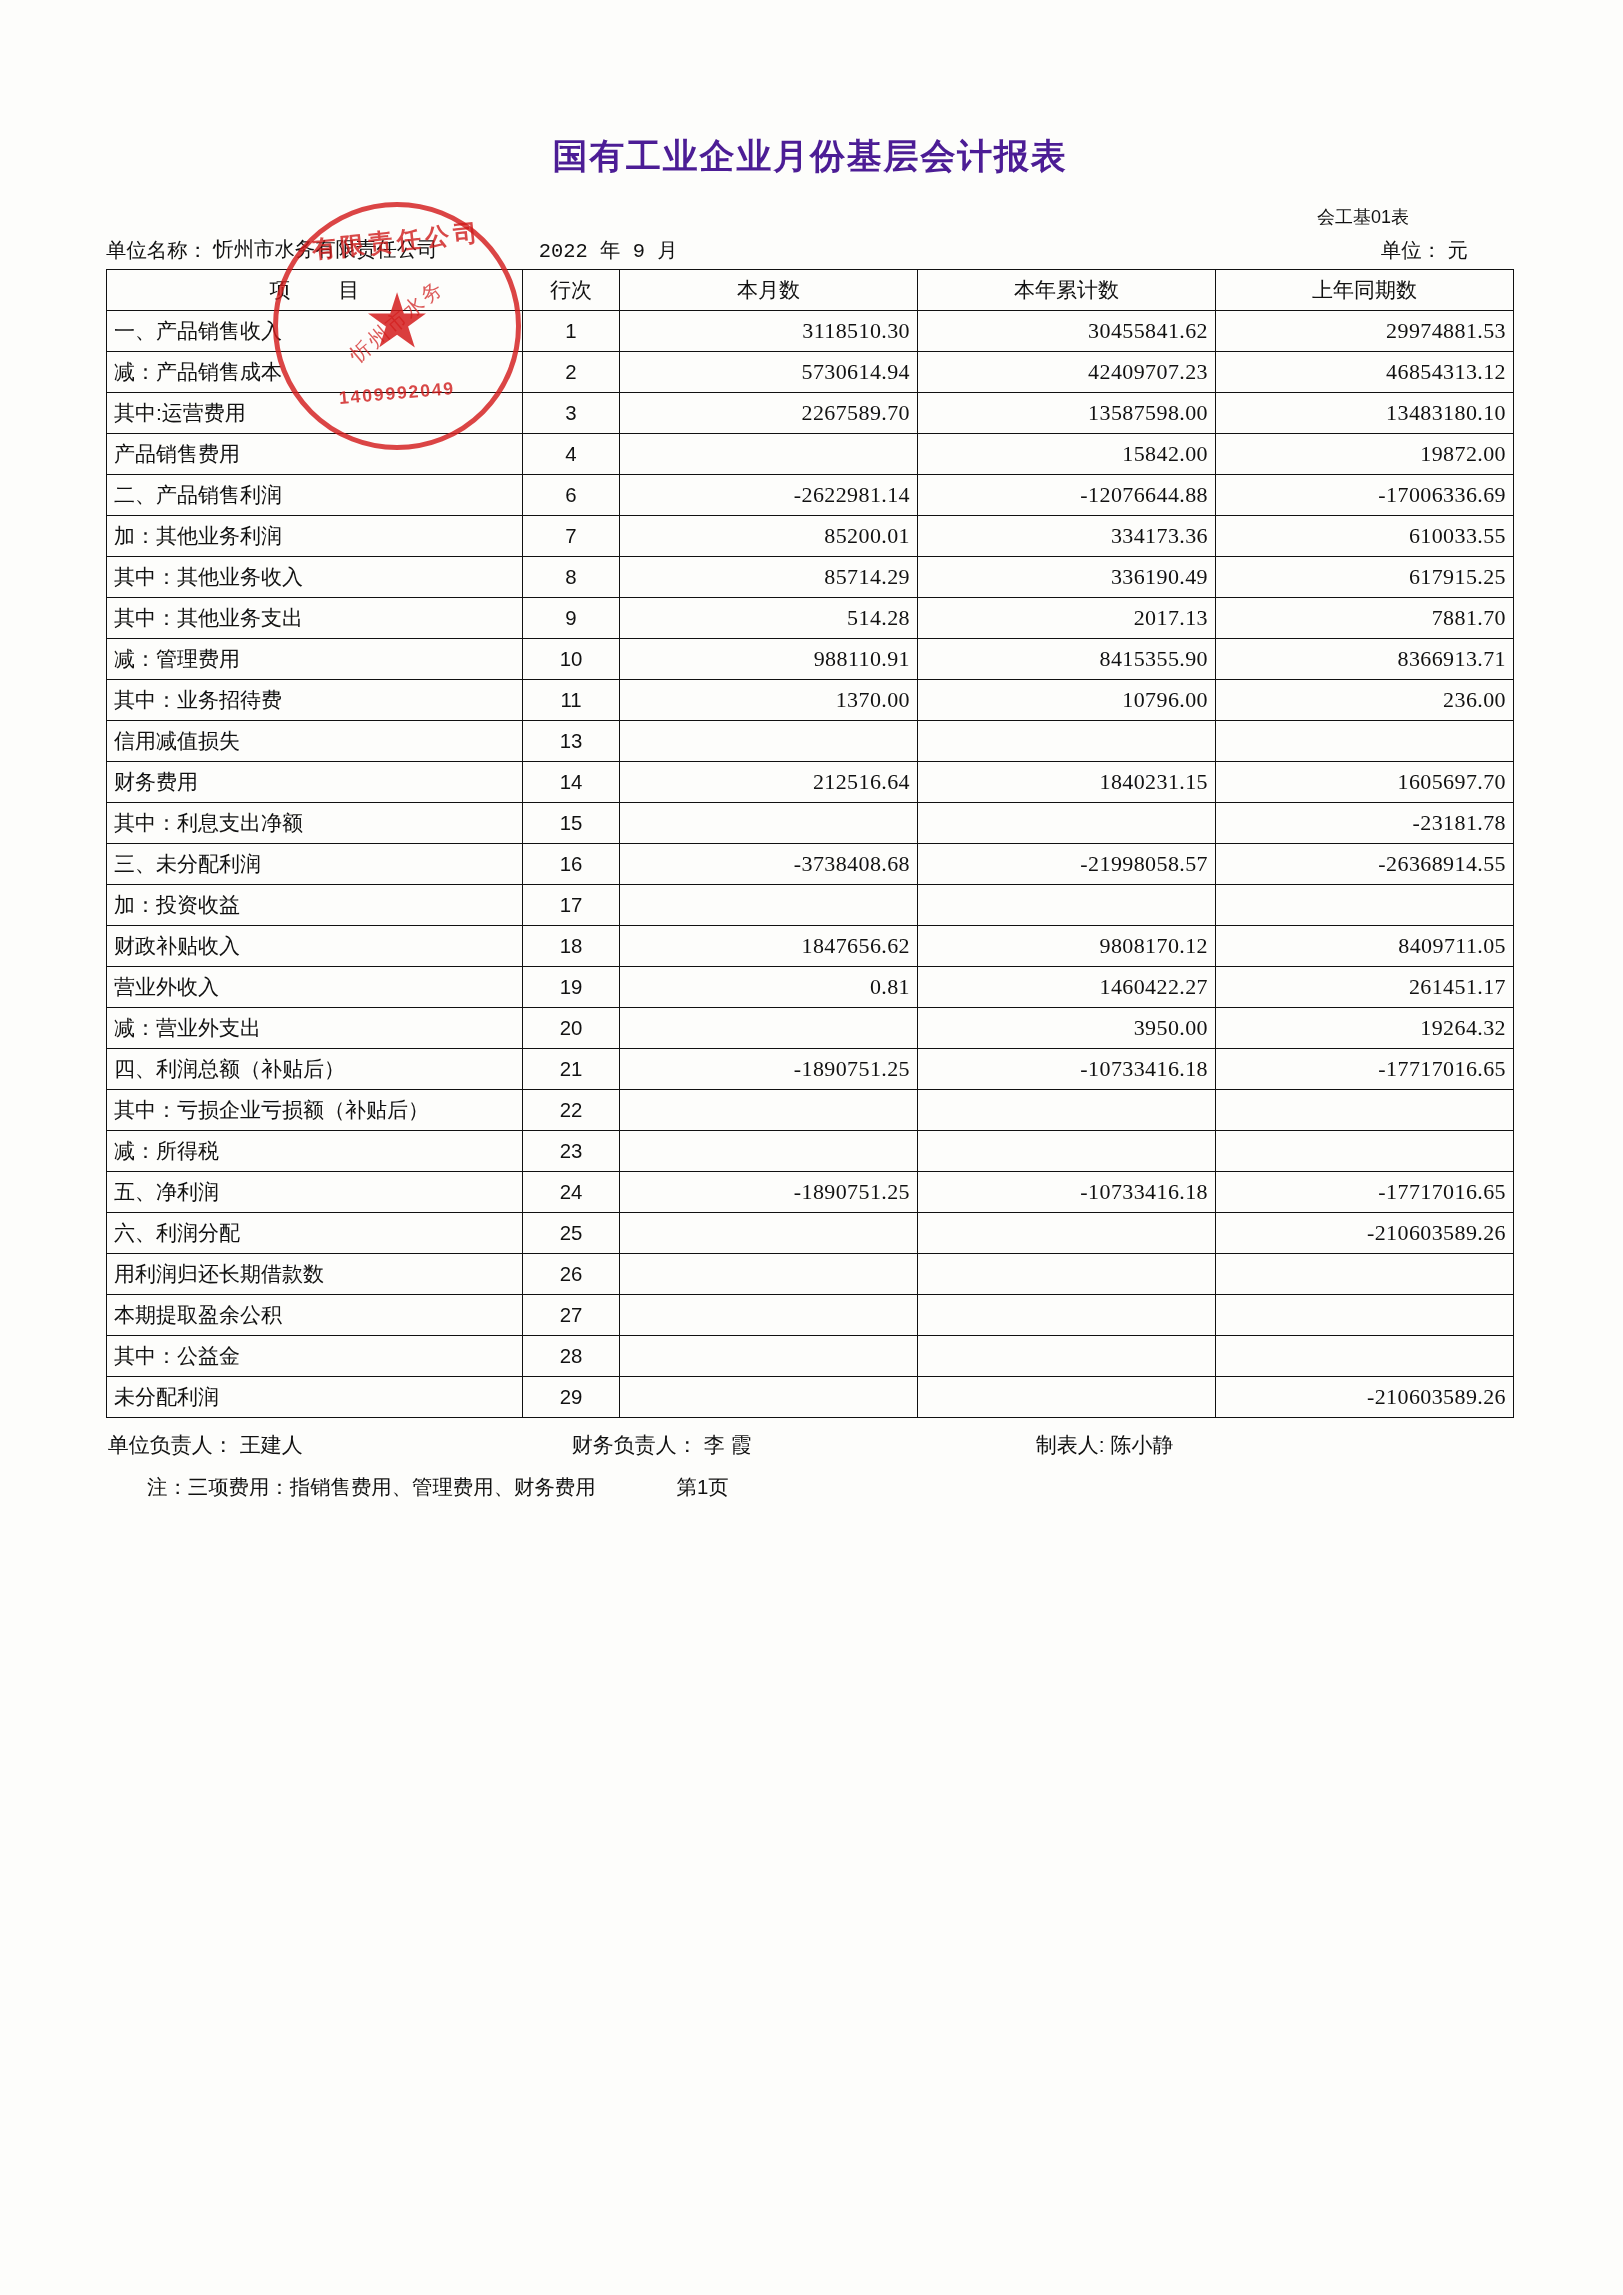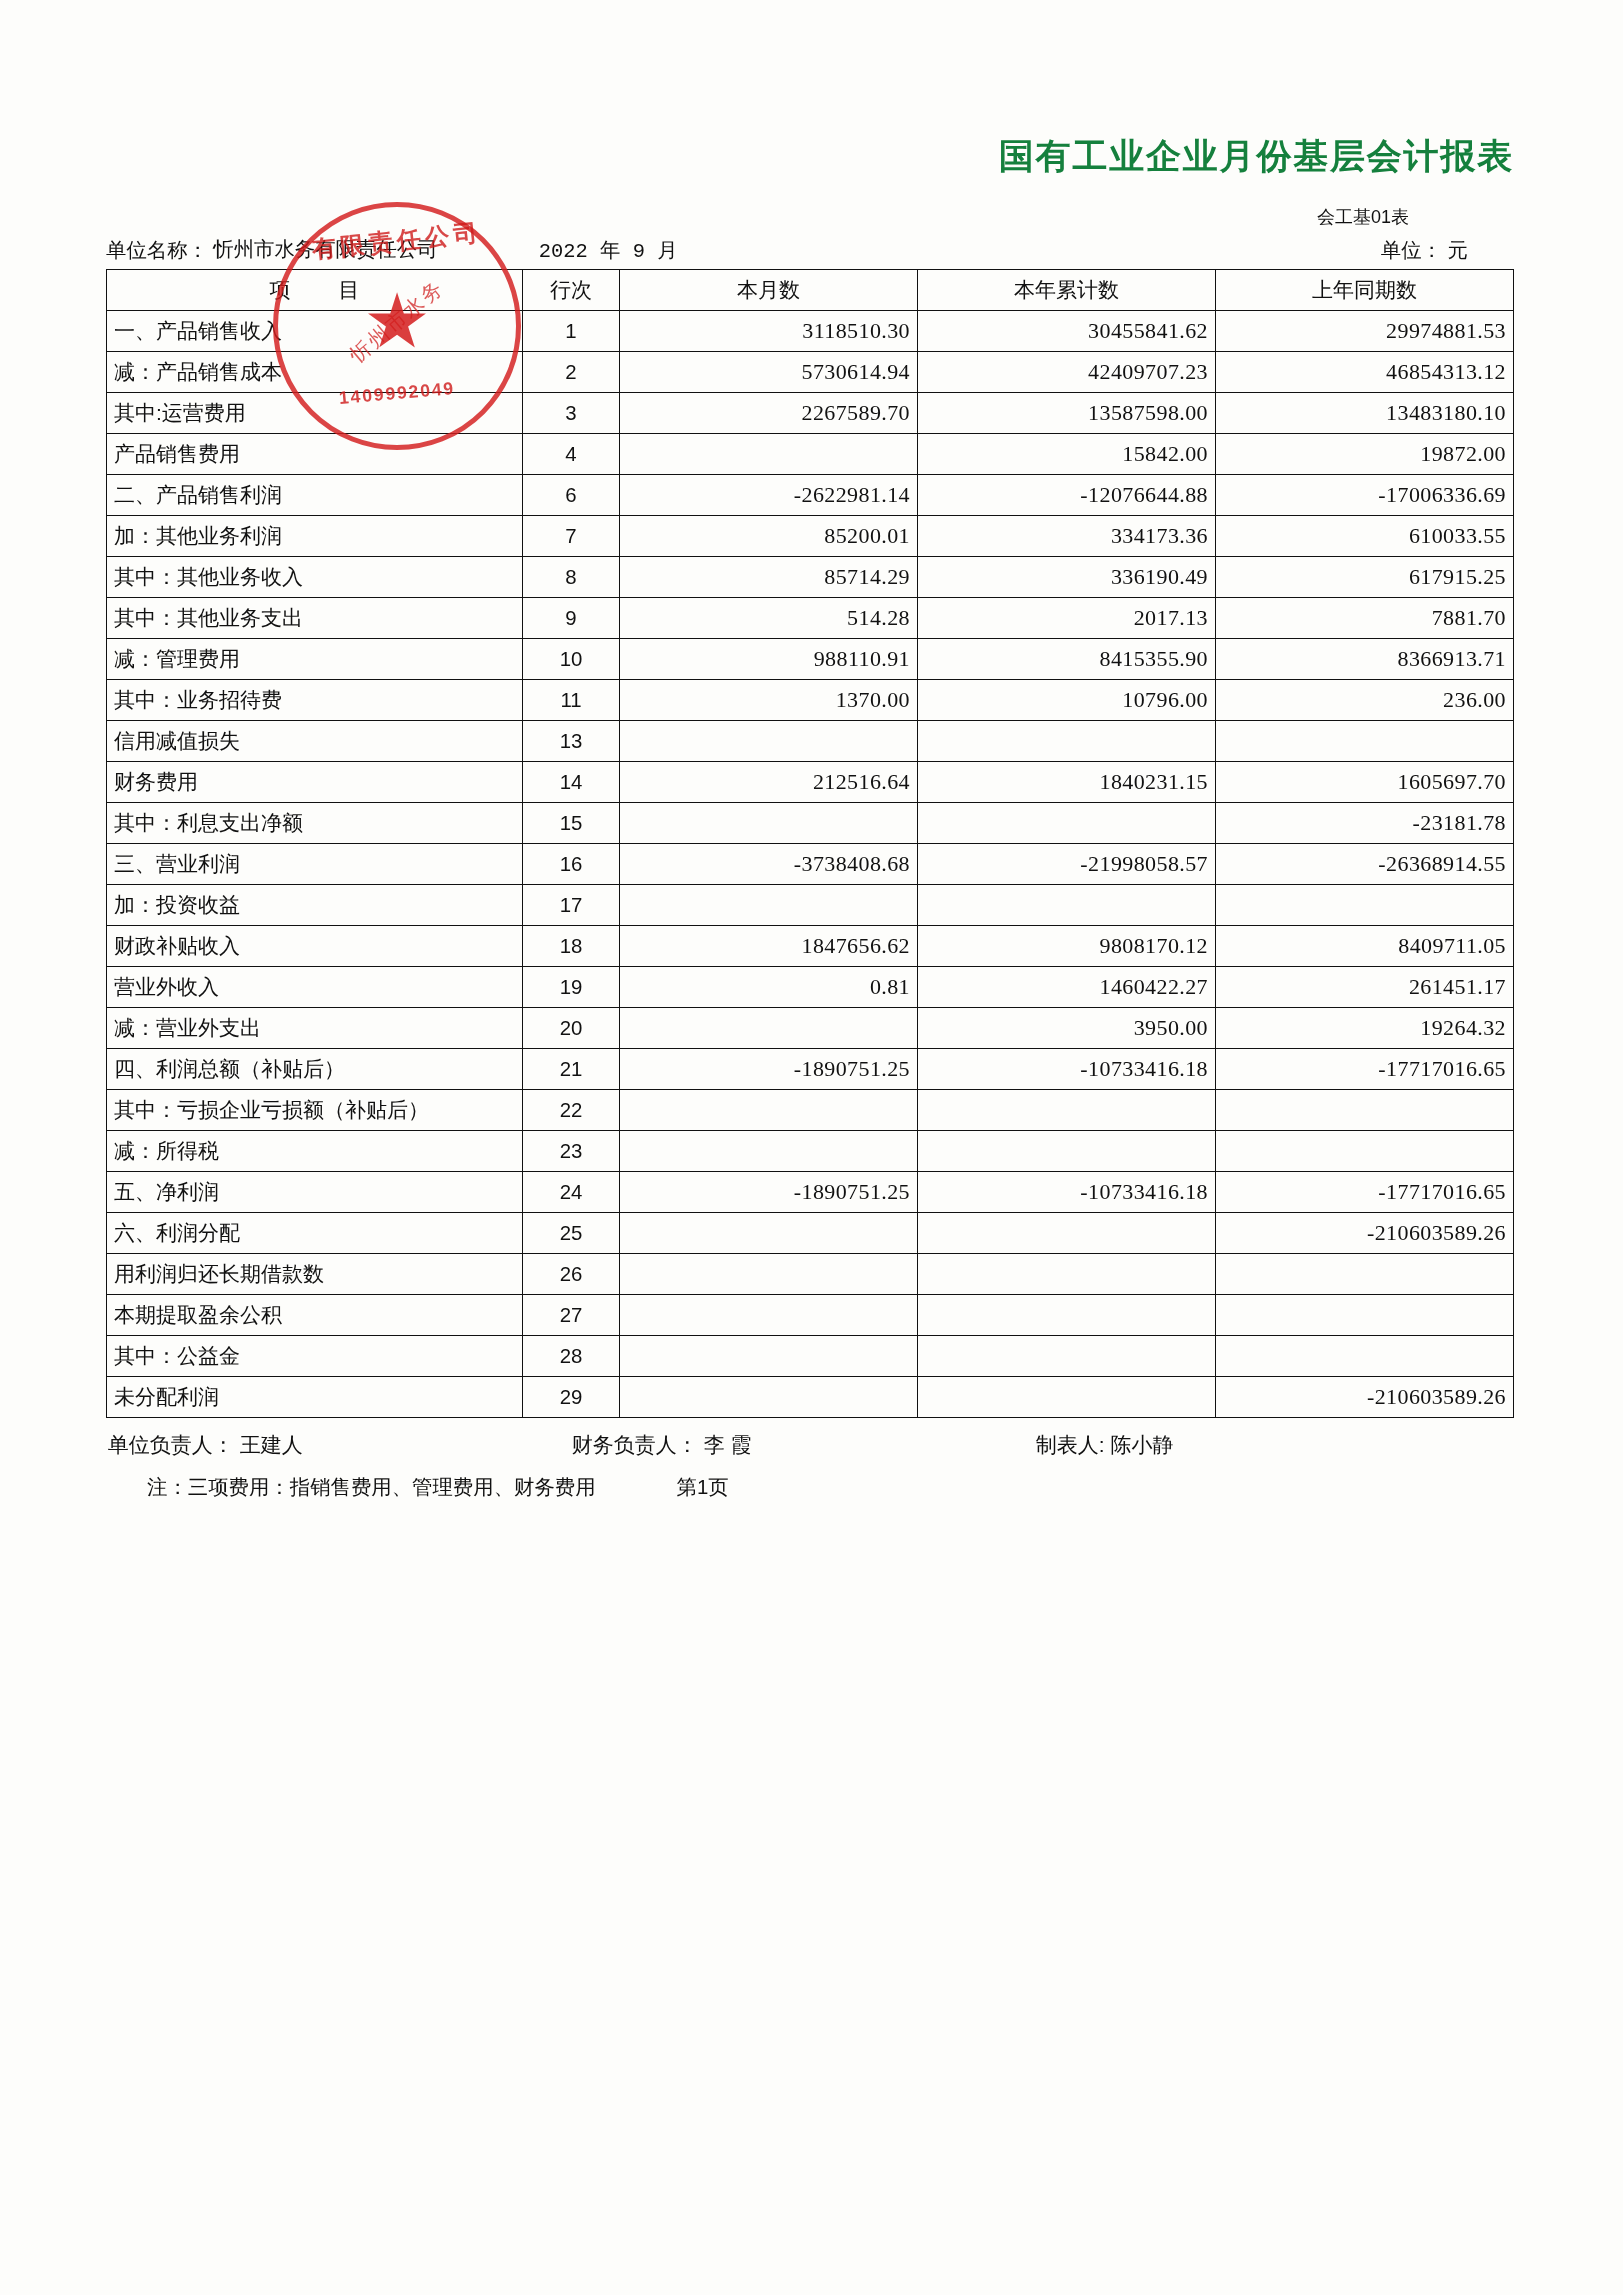--- a/index.html
+++ b/index.html
@@ -22,27 +22,27 @@
     height: 2295px;
     background: #fdfdfb;
   }
   .sheet {
     position: absolute;
     left: 106px;
     top: 133px;
     width: 1408px;
   }
   .doc-title {
-    text-align: right;
+    text-align: center;
     font-family: Liberation Serif, serif;
     font-weight: bold;
     font-size: 35px;
     letter-spacing: 1.8px;
     margin: 0 0 25px 0;
-    color: #15803d;
+    color: #4c1d95;
   }
   .doc-subtitle {
     text-align: center;
     font-family: "Liberation Sans", sans-serif;
     font-weight: bold;
     font-size: 22px;
     letter-spacing: 0.9px;
     margin: 0 0 23px 0;
     color: #0a0a0a;
   }
@@ -331,21 +331,21 @@
             <td class="num-cell">1605697.70</td>
           </tr>
           <tr>
             <td class="item-cell ind2">其中：利息支出净额</td>
             <td class="line-cell">15</td>
             <td class="num-cell"></td>
             <td class="num-cell"></td>
             <td class="num-cell">-23181.78</td>
           </tr>
           <tr>
-            <td class="item-cell ind0">三、营业利润</td>
+            <td class="item-cell ind0">三、未分配利润</td>
             <td class="line-cell">16</td>
             <td class="num-cell">-3738408.68</td>
             <td class="num-cell">-21998058.57</td>
             <td class="num-cell">-26368914.55</td>
           </tr>
           <tr>
             <td class="item-cell ind1">加：投资收益</td>
             <td class="line-cell">17</td>
             <td class="num-cell"></td>
             <td class="num-cell"></td>

